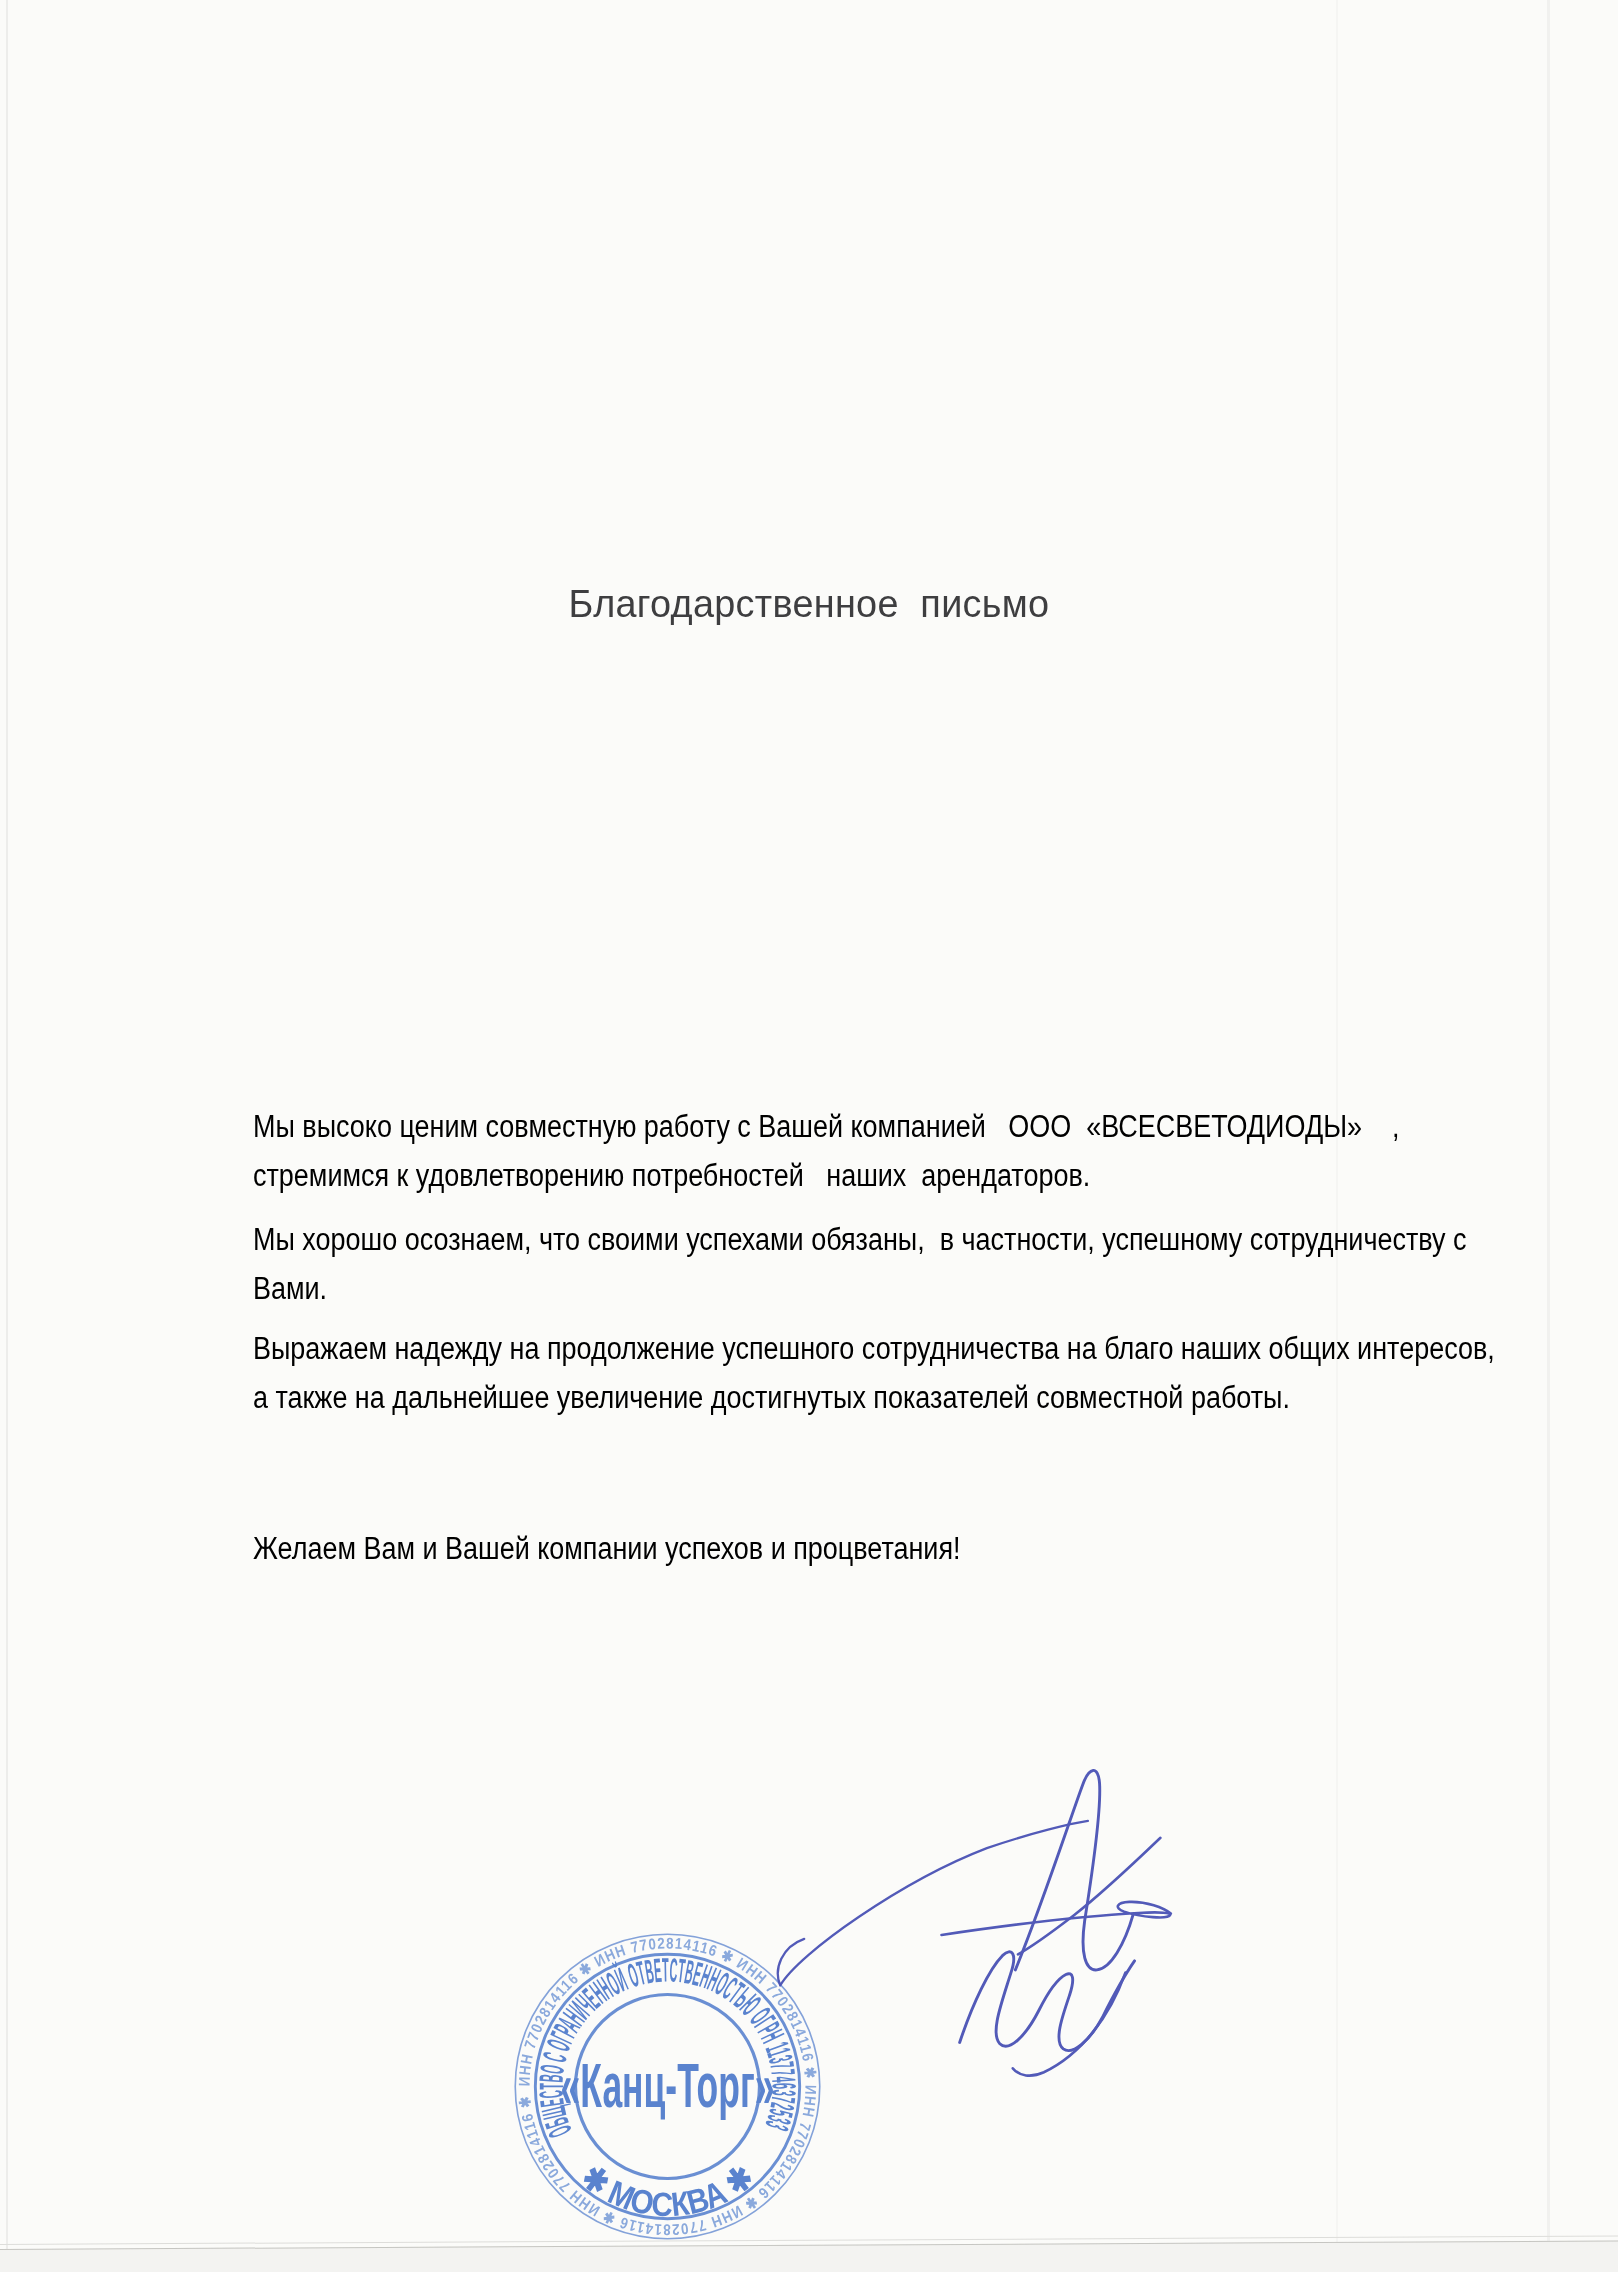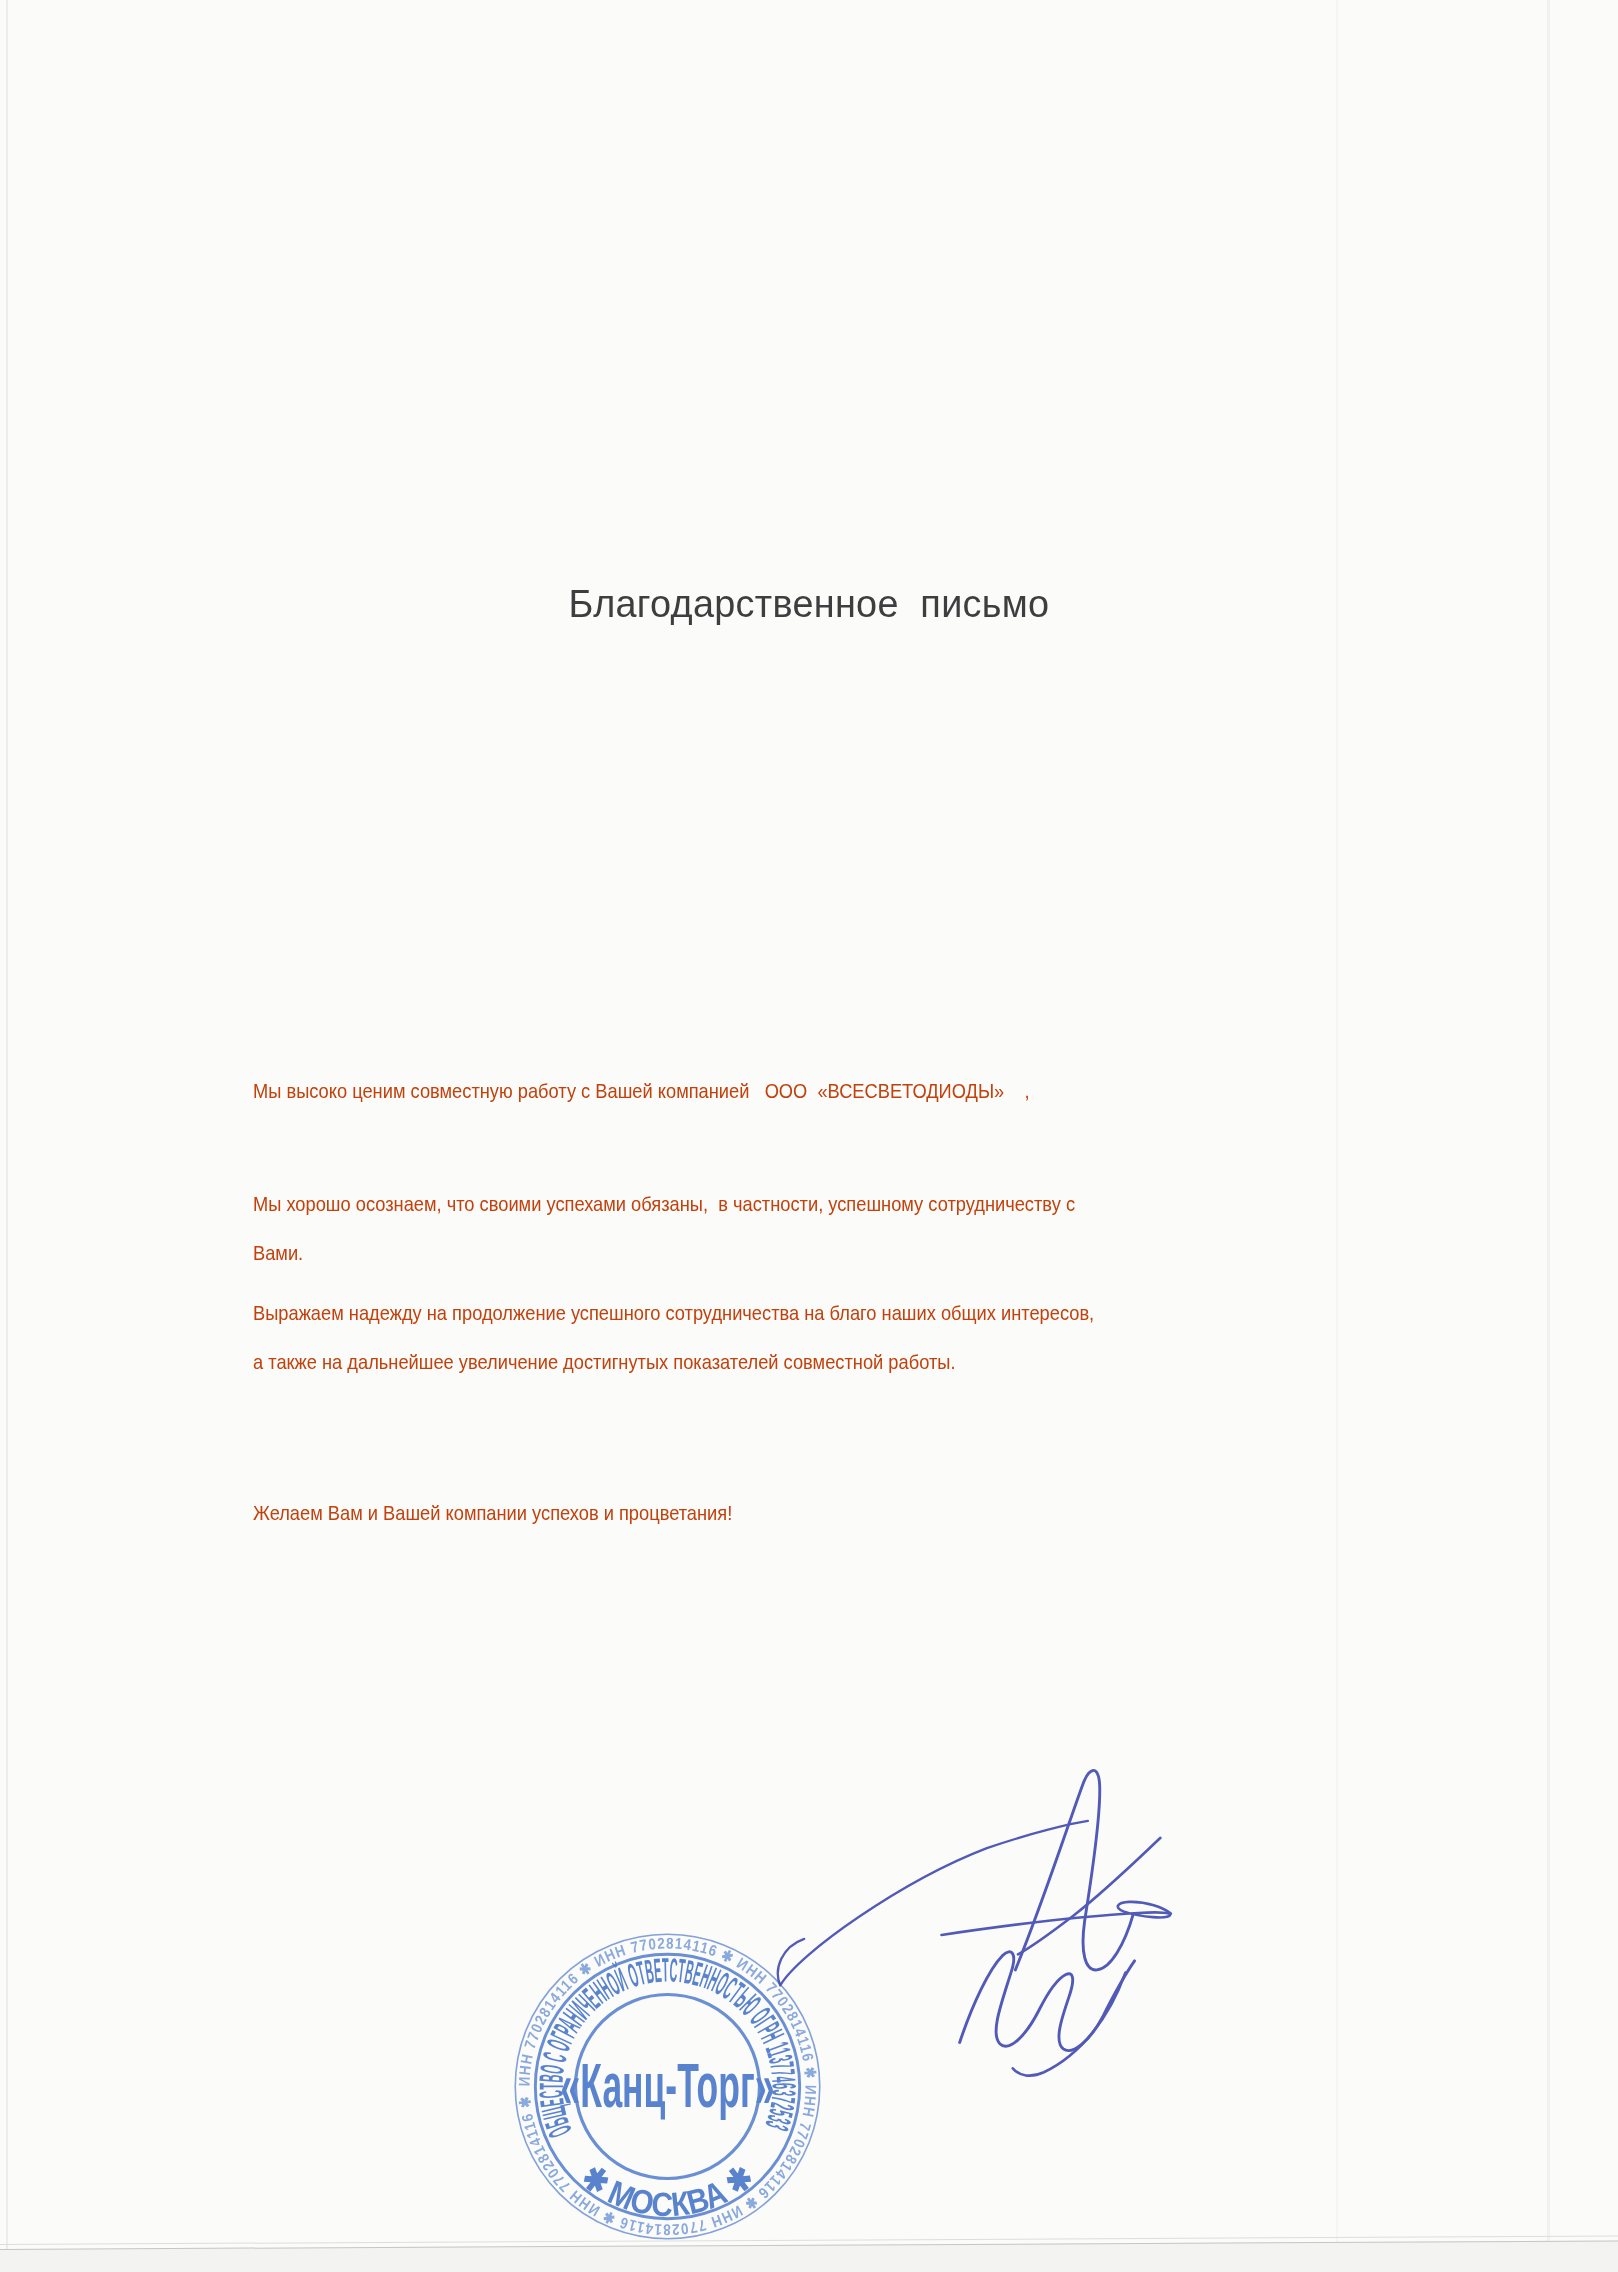--- a/index.html
+++ b/index.html
@@ -15,21 +15,21 @@
   .streak.right{left:1547px;width:2.6px;background:#f1f1ef;}
   .streak.mid{left:1336px;width:1.9px;background:#f5f5f3;}
 
   .doc-title{
     position:absolute;top:584px;left:0;width:1618px;
     text-align:center;font-size:39px;line-height:39px;color:#3e3e40;
     letter-spacing:0.3px;white-space:pre;
   }
   .doc-title .squeeze{display:inline-block;transform:scaleX(.97);transform-origin:50% 50%;}
 
-  .para{position:absolute;left:253px;color:#c2410c;font-size:21px;}
+  .para{position:absolute;left:253px;color:#000000;font-size:31px;margin-top:36px;}
   .para .line{height:49px;line-height:49px;white-space:pre;}
   .para .line>span{display:inline-block;transform:scaleX(.87);transform-origin:0 50%;white-space:pre;}
 
   .para.p1{top:1066px;}
   .para.p2{top:1179px;}
   .para.p3{top:1288px;}
   .para.wish{top:1488px;}
   .para.sig{top:1876px;}
   .para.sig .line{height:43px;line-height:43px;}
 
@@ -57,20 +57,21 @@
 <div class="page">
 
   <div class="streak left"></div>
   <div class="streak mid"></div>
   <div class="streak right"></div>
 
   <div class="doc-title"><span class="squeeze">Благодарственное  письмо</span></div>
 
   <div class="para p1">
     <div class="line"><span>Мы высоко ценим совместную работу с Вашей компанией   ООО  «ВСЕСВЕТОДИОДЫ»    ,</span></div>
+    <div class="line"><span>стремимся к удовлетворению потребностей   наших  арендаторов.</span></div>
   </div>
 
   <div class="para p2">
     <div class="line"><span>Мы хорошо осознаем, что своими успехами обязаны,  в частности, успешному сотрудничеству с</span></div>
     <div class="line"><span>Вами.</span></div>
   </div>
 
   <div class="para p3">
     <div class="line"><span>Выражаем надежду на продолжение успешного сотрудничества на благо наших общих интересов,</span></div>
     <div class="line"><span>а также на дальнейшее увеличение достигнутых показателей совместной работы.</span></div>

